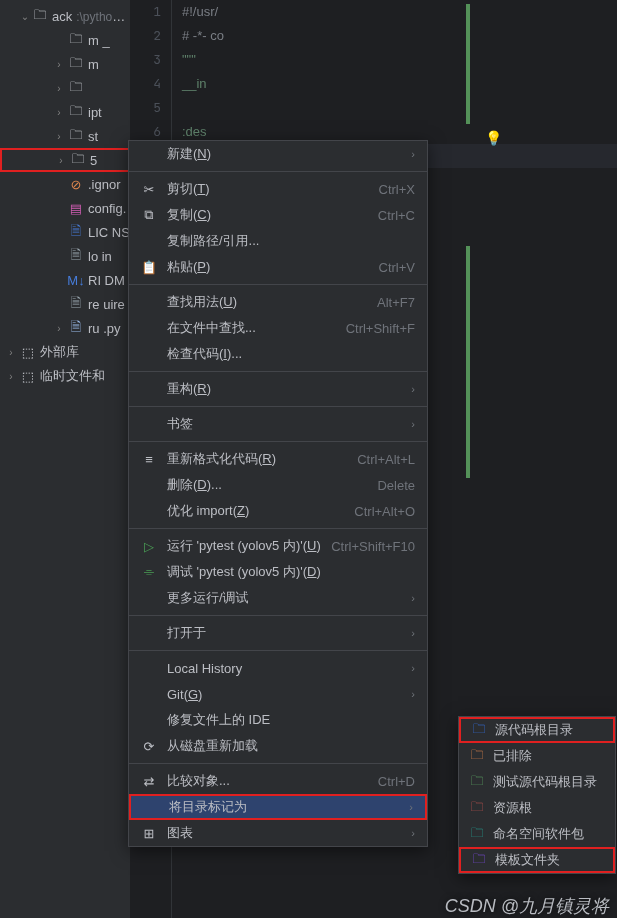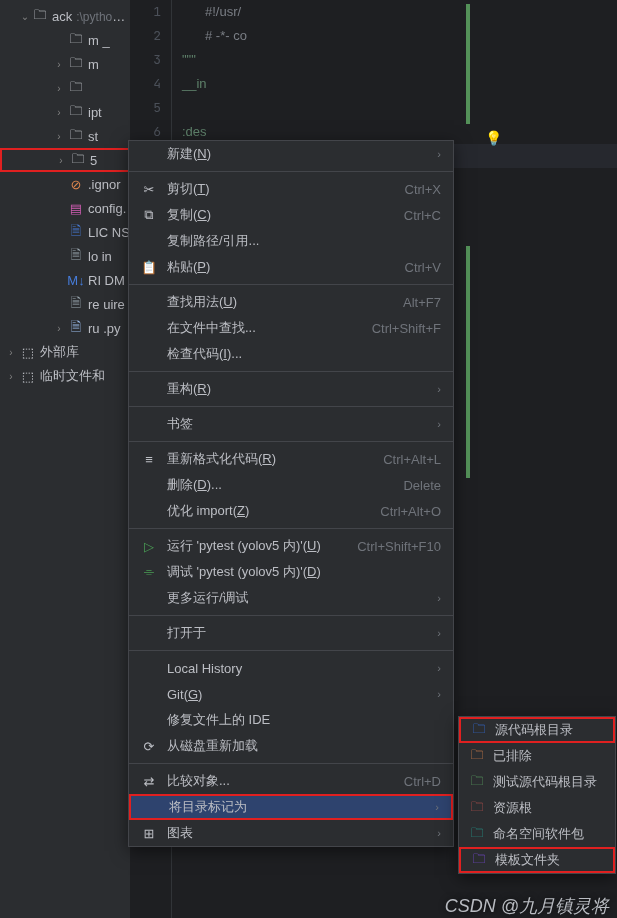--- a/index.html
+++ b/index.html
@@ -17,21 +17,21 @@
 .orange-icon { color: #e0874e; }
 .green-icon { color: #499c54; }
 .blue-icon { color: #467cda; }
 .pink-icon { color: #d05db3; }
 .py-icon { color: #98b9e8; }
 .red-box { border: 2px solid #e02020; }
 .indent-0 { padding-left: 4px; }
 .indent-1 { padding-left: 20px; }
 .indent-3 { padding-left: 52px; }
 
-.menu { position: absolute; left: 128px; top: 140px; width: 326px; background: #2b2d30; border: 1px solid #43454a; box-shadow: 0 4px 16px rgba(0,0,0,.5); }
+.menu { position: absolute; left: 128px; top: 140px; width: 300px; background: #2b2d30; border: 1px solid #43454a; box-shadow: 0 4px 16px rgba(0,0,0,.5); }
 .menu-item { display: flex; align-items: center; height: 26px; padding: 0 12px; cursor: pointer; }
 .menu-item.selected { background: #2e436e; }
 .menu-icon { width: 16px; height: 16px; margin-right: 10px; display: flex; align-items: center; justify-content: center; flex-shrink: 0; }
 .menu-label { flex: 1; color: #bcbec4; }
 .menu-shortcut { color: #6f737a; margin-left: 8px; }
 .menu-arrow { color: #6f737a; font-size: 11px; margin-left: 8px; }
 .menu-sep { height: 1px; background: #43454a; margin: 4px 0; }
 .underline { text-decoration: underline; }
 
 .submenu { position: absolute; left: 458px; top: 716px; width: 158px; background: #2b2d30; border: 1px solid #43454a; box-shadow: 0 4px 16px rgba(0,0,0,.5); }
@@ -45,21 +45,21 @@
 .folder-purple { color: #834df0; }
 
 .editor { flex: 1; background: #1e1f22; display: flex; overflow: hidden; }
 .gutter { width: 42px; background: #1e1f22; text-align: right; padding-right: 10px; border-right: 1px solid #313438; }
 .line-num { height: 24px; line-height: 24px; color: #4b5059; font-family: "JetBrains Mono", Consolas, monospace; font-size: 13px; }
 .line-num.hl { background: #26282e; color: #a1a3ab; }
 .lightbulb { position: absolute; left: 485px; top: 130px; color: #f2c55c; font-size: 14px; }
 .code { flex: 1; padding-left: 10px; font-family: "JetBrains Mono", Consolas, monospace; font-size: 13px; overflow: hidden; }
 .code-line { height: 24px; line-height: 24px; white-space: nowrap; }
 .code-line.hl { background: #26282e; }
-.c-comment { color: #7a7e85; margin-left: 23px; }
+.c-comment { color: #7a7e85; }
 .c-green { color: #5f826b; }
 .c-orange { color: #cc7832; }
 .c-white { color: #bcbec4; }
 .c-yellow { color: #bbb529; }
 .bar-green { position: absolute; left: 466px; top: 0; width: 4px; background: #549159; }
 .usage { color: #7a7e85; font-size: 12px; padding: 6px 0; }
 
 .watermark { position: absolute; right: 8px; bottom: 0; color: #b9bcc2; font-style: italic; font-size: 18px; font-weight: 300; text-shadow: 0 0 6px rgba(0,0,0,.7); }
 </style>
 </head>

